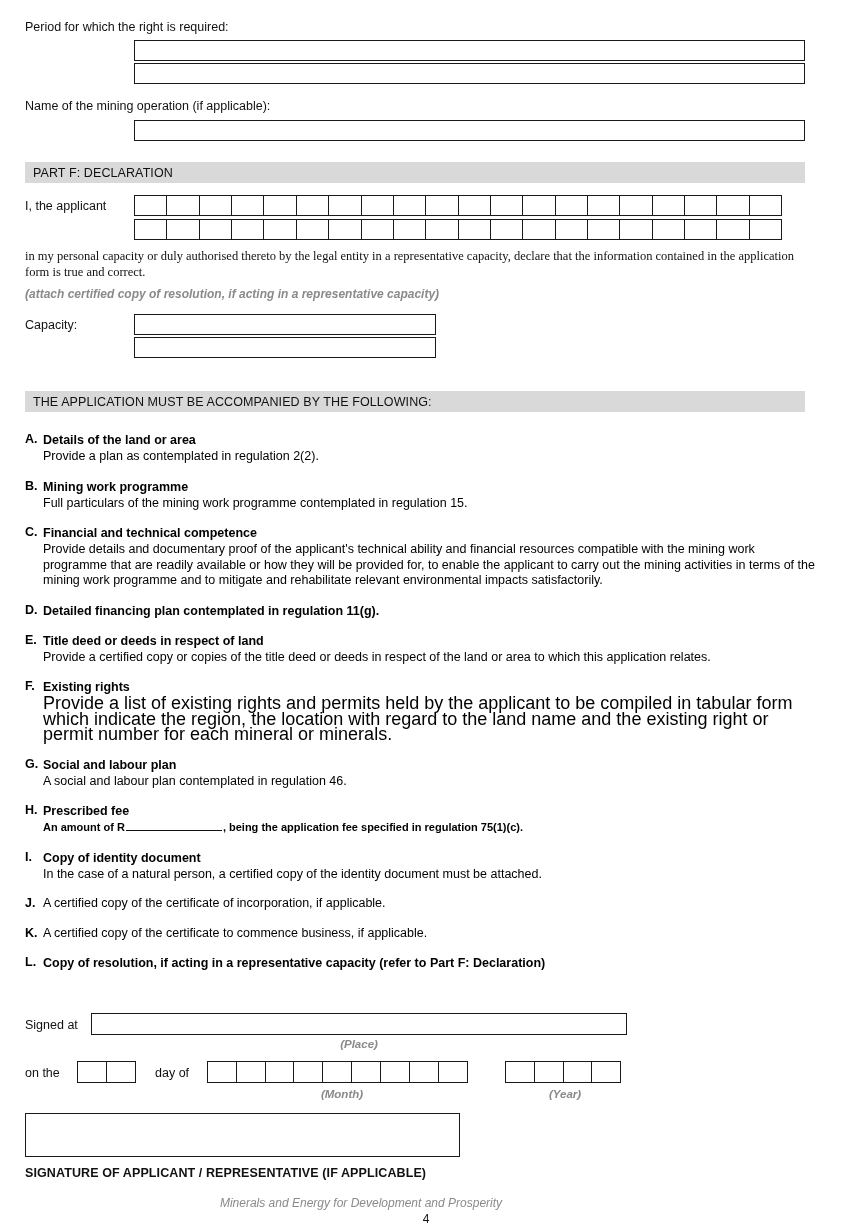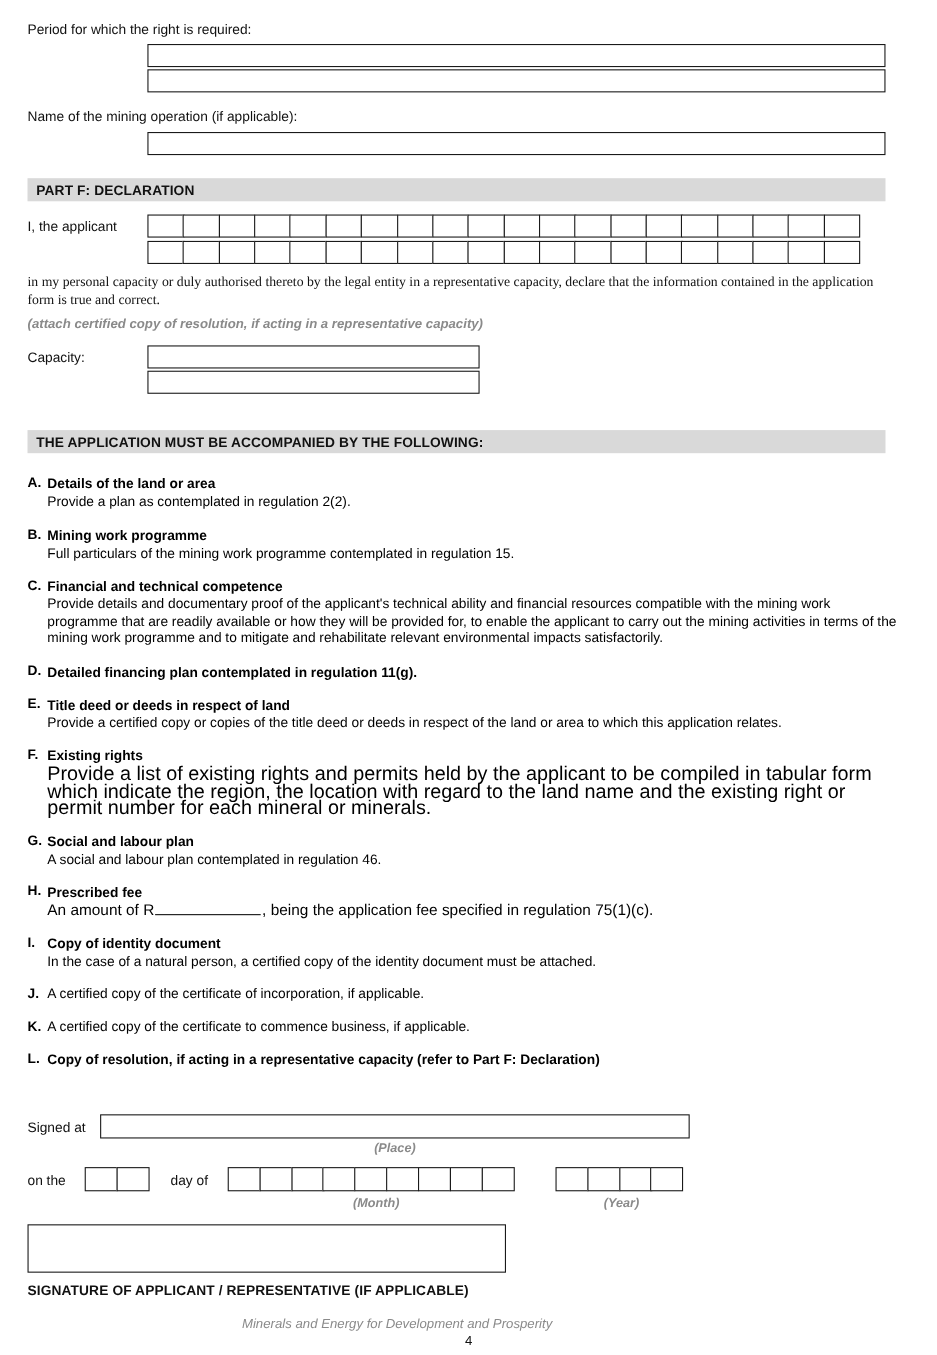--- a/index.html
+++ b/index.html
@@ -32,21 +32,21 @@
   .bar {
     position: absolute;
     background: #d9d9d9;
     display: flex;
     align-items: center;
     box-sizing: border-box;
     padding-left: 8px;
   }
   .bar-text {
     font-size: 12.5px;
-    font-weight: bold;
+    font-weight: normal;
     letter-spacing: 0.1px;
     color: #111;
   }
 
   
   .fbox {
     position: absolute;
     border: 1.4px solid #1a1a1a;
     background: #fff;
     box-sizing: border-box;
@@ -89,22 +89,22 @@
     font-weight: bold;
     font-size: 12.5px;
   }
   .att-body { flex: 1 1 auto; }
   .att-title {
     font-weight: bold;
     font-size: 12.5px;
     line-height: 16px;
   }
   .att-desc {
-    font-weight: normal;
-    font-size: 14px;
+    font-weight: bold;
+    font-size: 11px;
     line-height: 15.5px;
     margin-top: 1px;
   }
   .blank-line {
     display: inline-block;
     width: 96px;
     border-bottom: 1.3px solid #111;
     height: 10px;
     margin: 0 1px;
     vertical-align: baseline;

